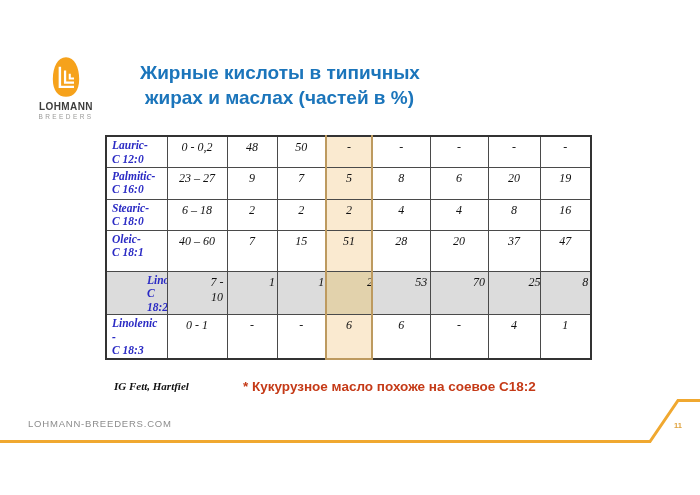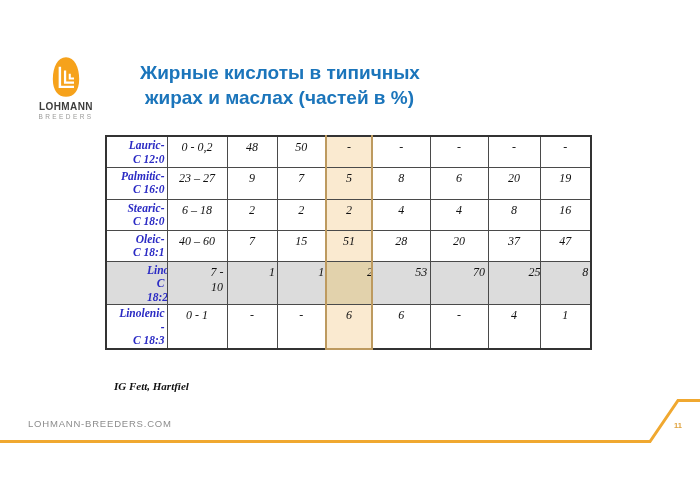--- a/index.html
+++ b/index.html
@@ -21,26 +21,26 @@
   
   .tbl-wrap { position:absolute; left:105px; top:135px; }
   table { border-collapse:collapse; table-layout:fixed; width:485px;
           font-family:"Liberation Serif", serif; }
   th, td { border:1px solid #4a4a4a; vertical-align:top; white-space:pre-line;
            overflow:hidden; }
   table { border:2px solid #333; }
   th { color:#2b2bc4; font-weight:bold; font-style:italic; font-size:11px;
        line-height:13.5px; text-align:left; padding:3px 2px 0 5px; }
   td.lbl { color:#2b2bc4; font-weight:bold; font-style:italic; font-size:11.5px;
-           line-height:13.5px; text-align:right; padding:2px 2px 0 5px; }
+           line-height:13.5px; text-align:left; padding:2px 2px 0 5px; }
   td.val { color:#111; font-weight:normal; font-style:italic; font-size:12px;
            text-align:center; padding-top:3px; }
   tr.hrow   { height:42px; }
   tr.r0 { height:31px; } tr.r1 { height:32px; } tr.r2 { height:31px;margin-top:19px; }
-  tr.r3 { height:31px;border-radius:10px; } tr.r4 { height:31px; } tr.r5 { height:44px;margin-left:6px; }
+  tr.r3 { height:41px;border-radius:10px; } tr.r4 { height:31px; } tr.r5 { height:44px;margin-left:6px; }
   tr.gray > th, tr.gray > td { background:#dcdcdc;padding-left:40px; }
   .rape { background:#faead0; border-left:2px solid #bd9a5f; border-right:2px solid #bd9a5f; }
   tr.hrow .rape { border-top:2px solid #bd9a5f; }
   tr.r5 .rape { border-bottom:2px solid #bd9a5f; }
   tr.gray .rape { background:#e2d2ac; }
 
   
   .src  { position:absolute; left:114px; top:380px; font-family:"Liberation Serif", serif;
           font-weight:bold; font-style:italic; font-size:11px; color:#111; }
   .note { position:absolute; left:243px; top:379px; font-weight:bold;
@@ -159,20 +159,21 @@
         <td class="val">6</td>
         <td class="val">-</td>
         <td class="val">4</td>
         <td class="val">1</td>
       </tr>
     </tbody>
       </table>
   </div>
 
   <div class="src">IG Fett, Hartfiel</div>
+  <div class="note">* Кукурузное масло похоже на соевое С18:2</div>
 
   <div class="site">LOHMANN-BREEDERS.COM</div>
   <svg class="swoosh" width="700" height="60" viewBox="0 0 700 60">
     <polyline points="0,46.5 650,46.5 678,5.5 700,5.5" fill="none" stroke="#f0a830" stroke-width="3"></polyline>
   </svg>
   <div class="pagenum">11</div>
 
 </div>
 
 </body></html>

